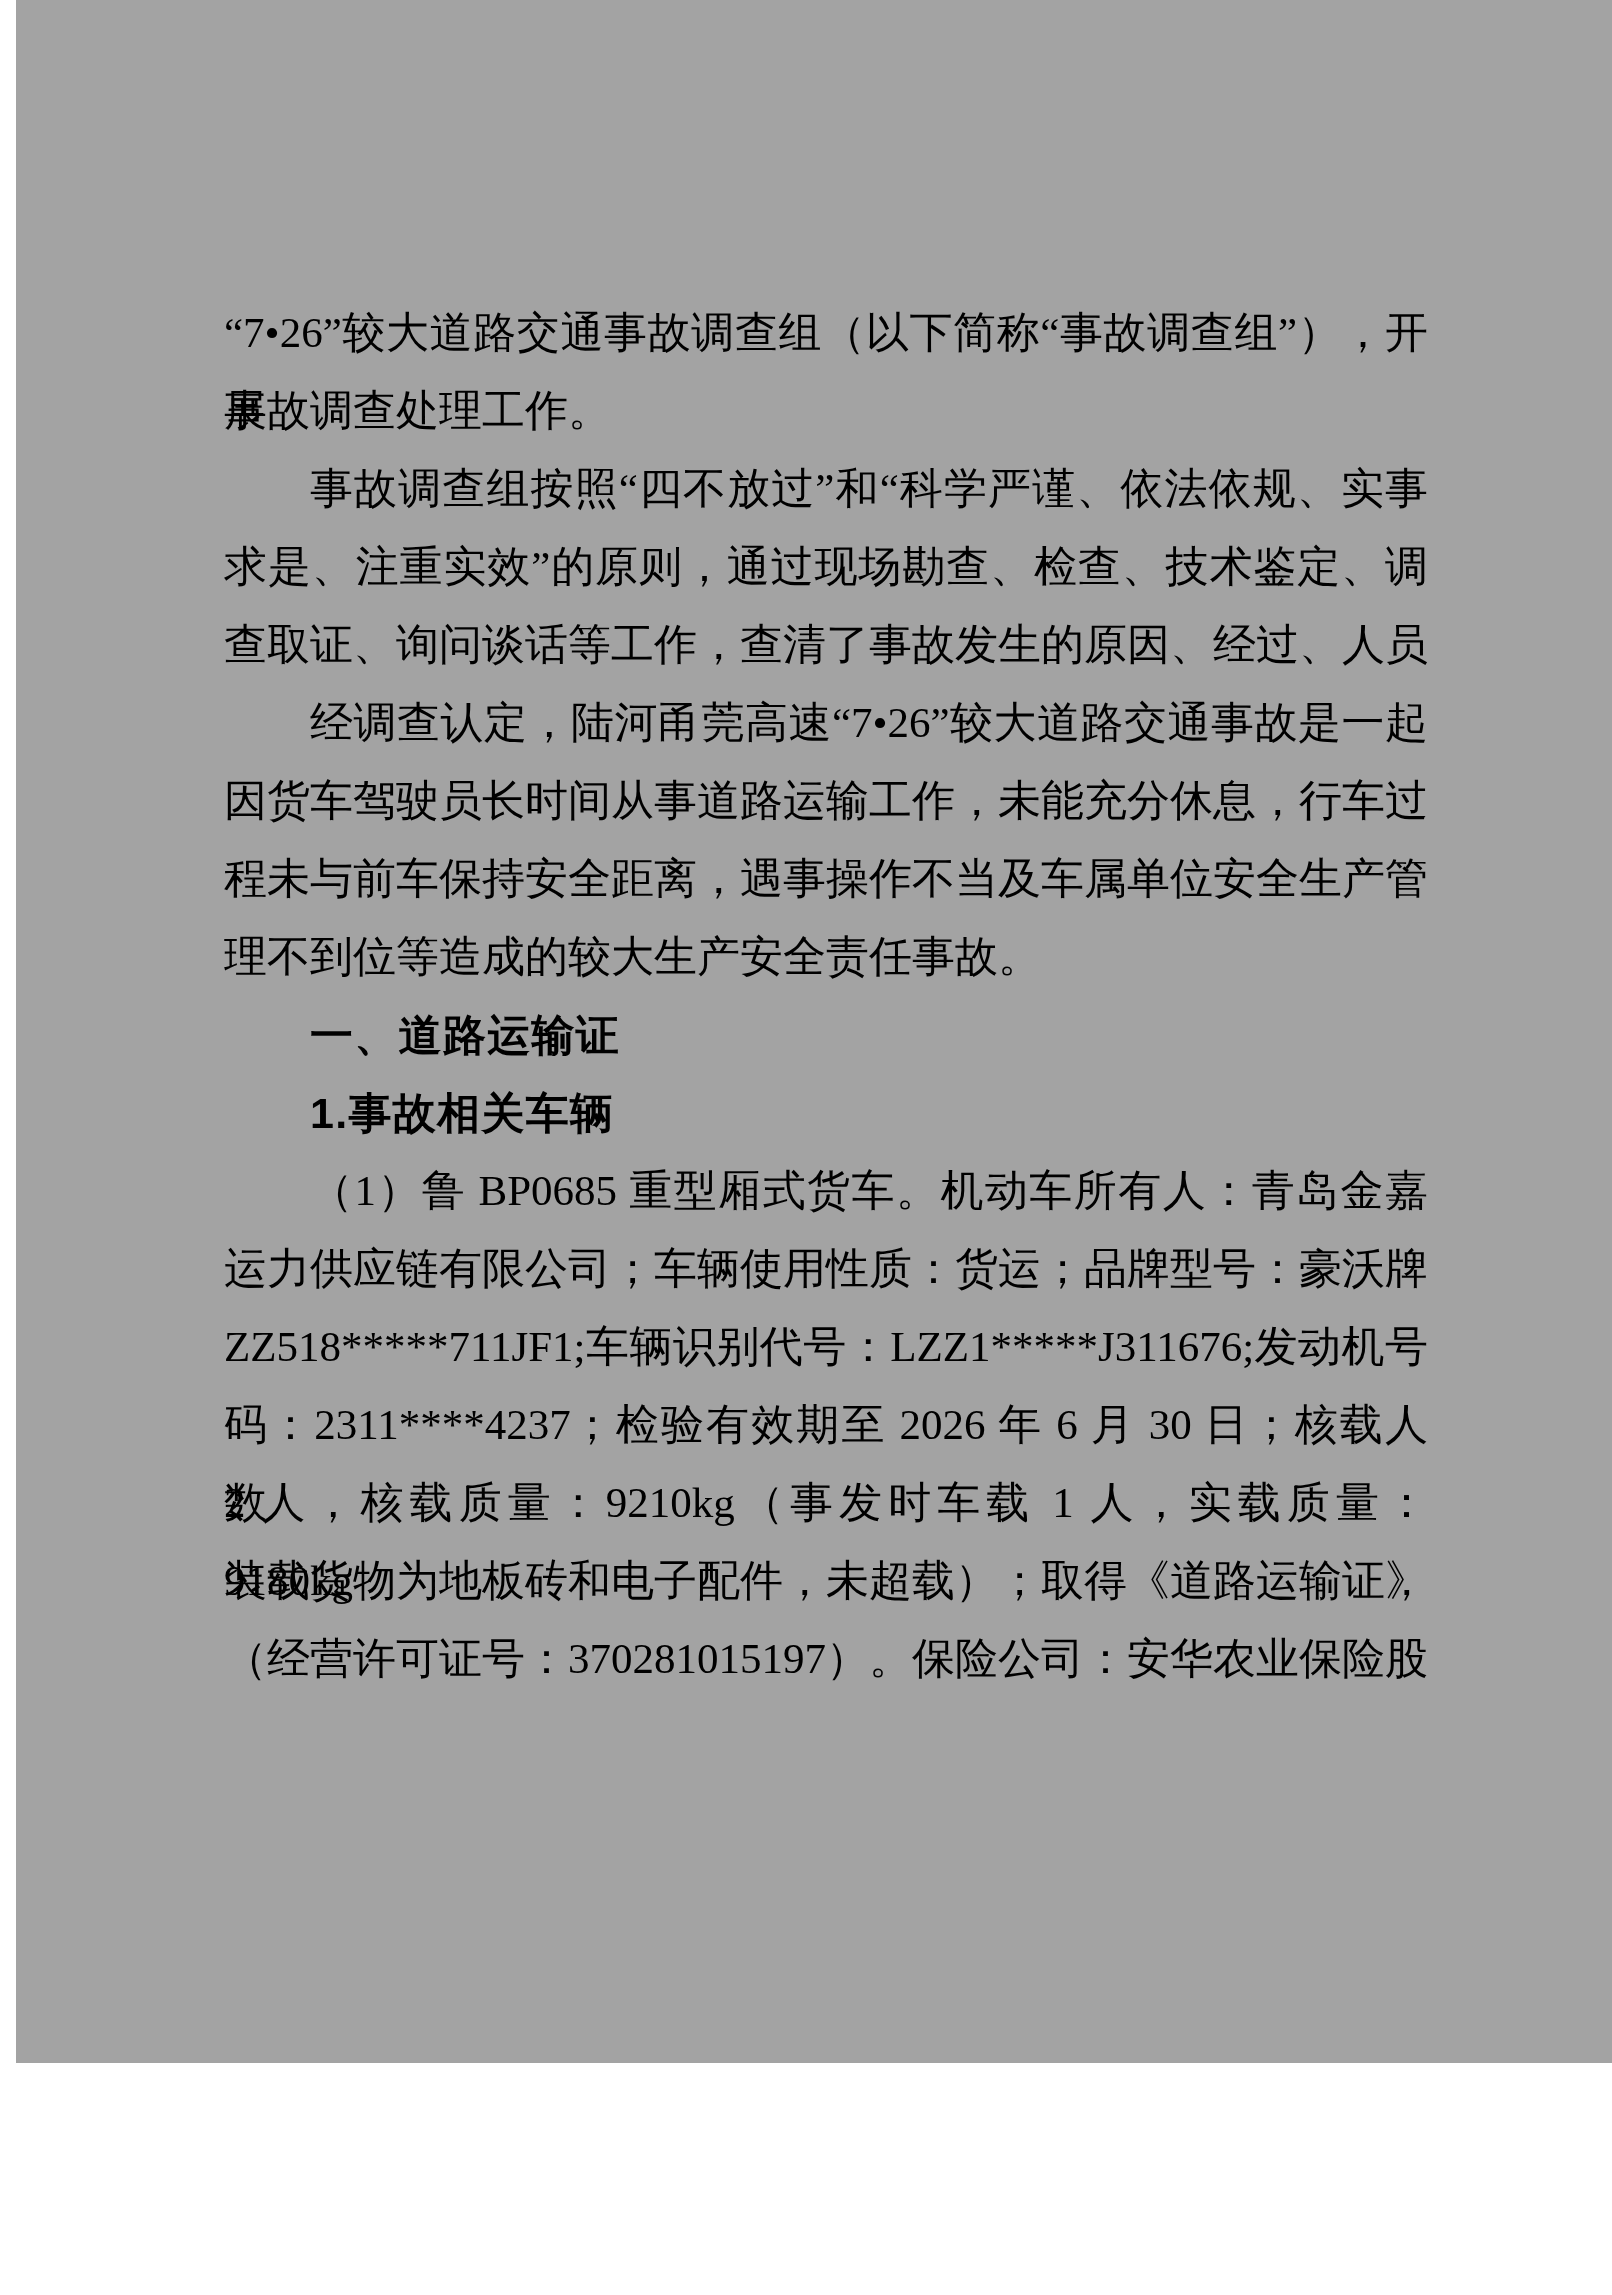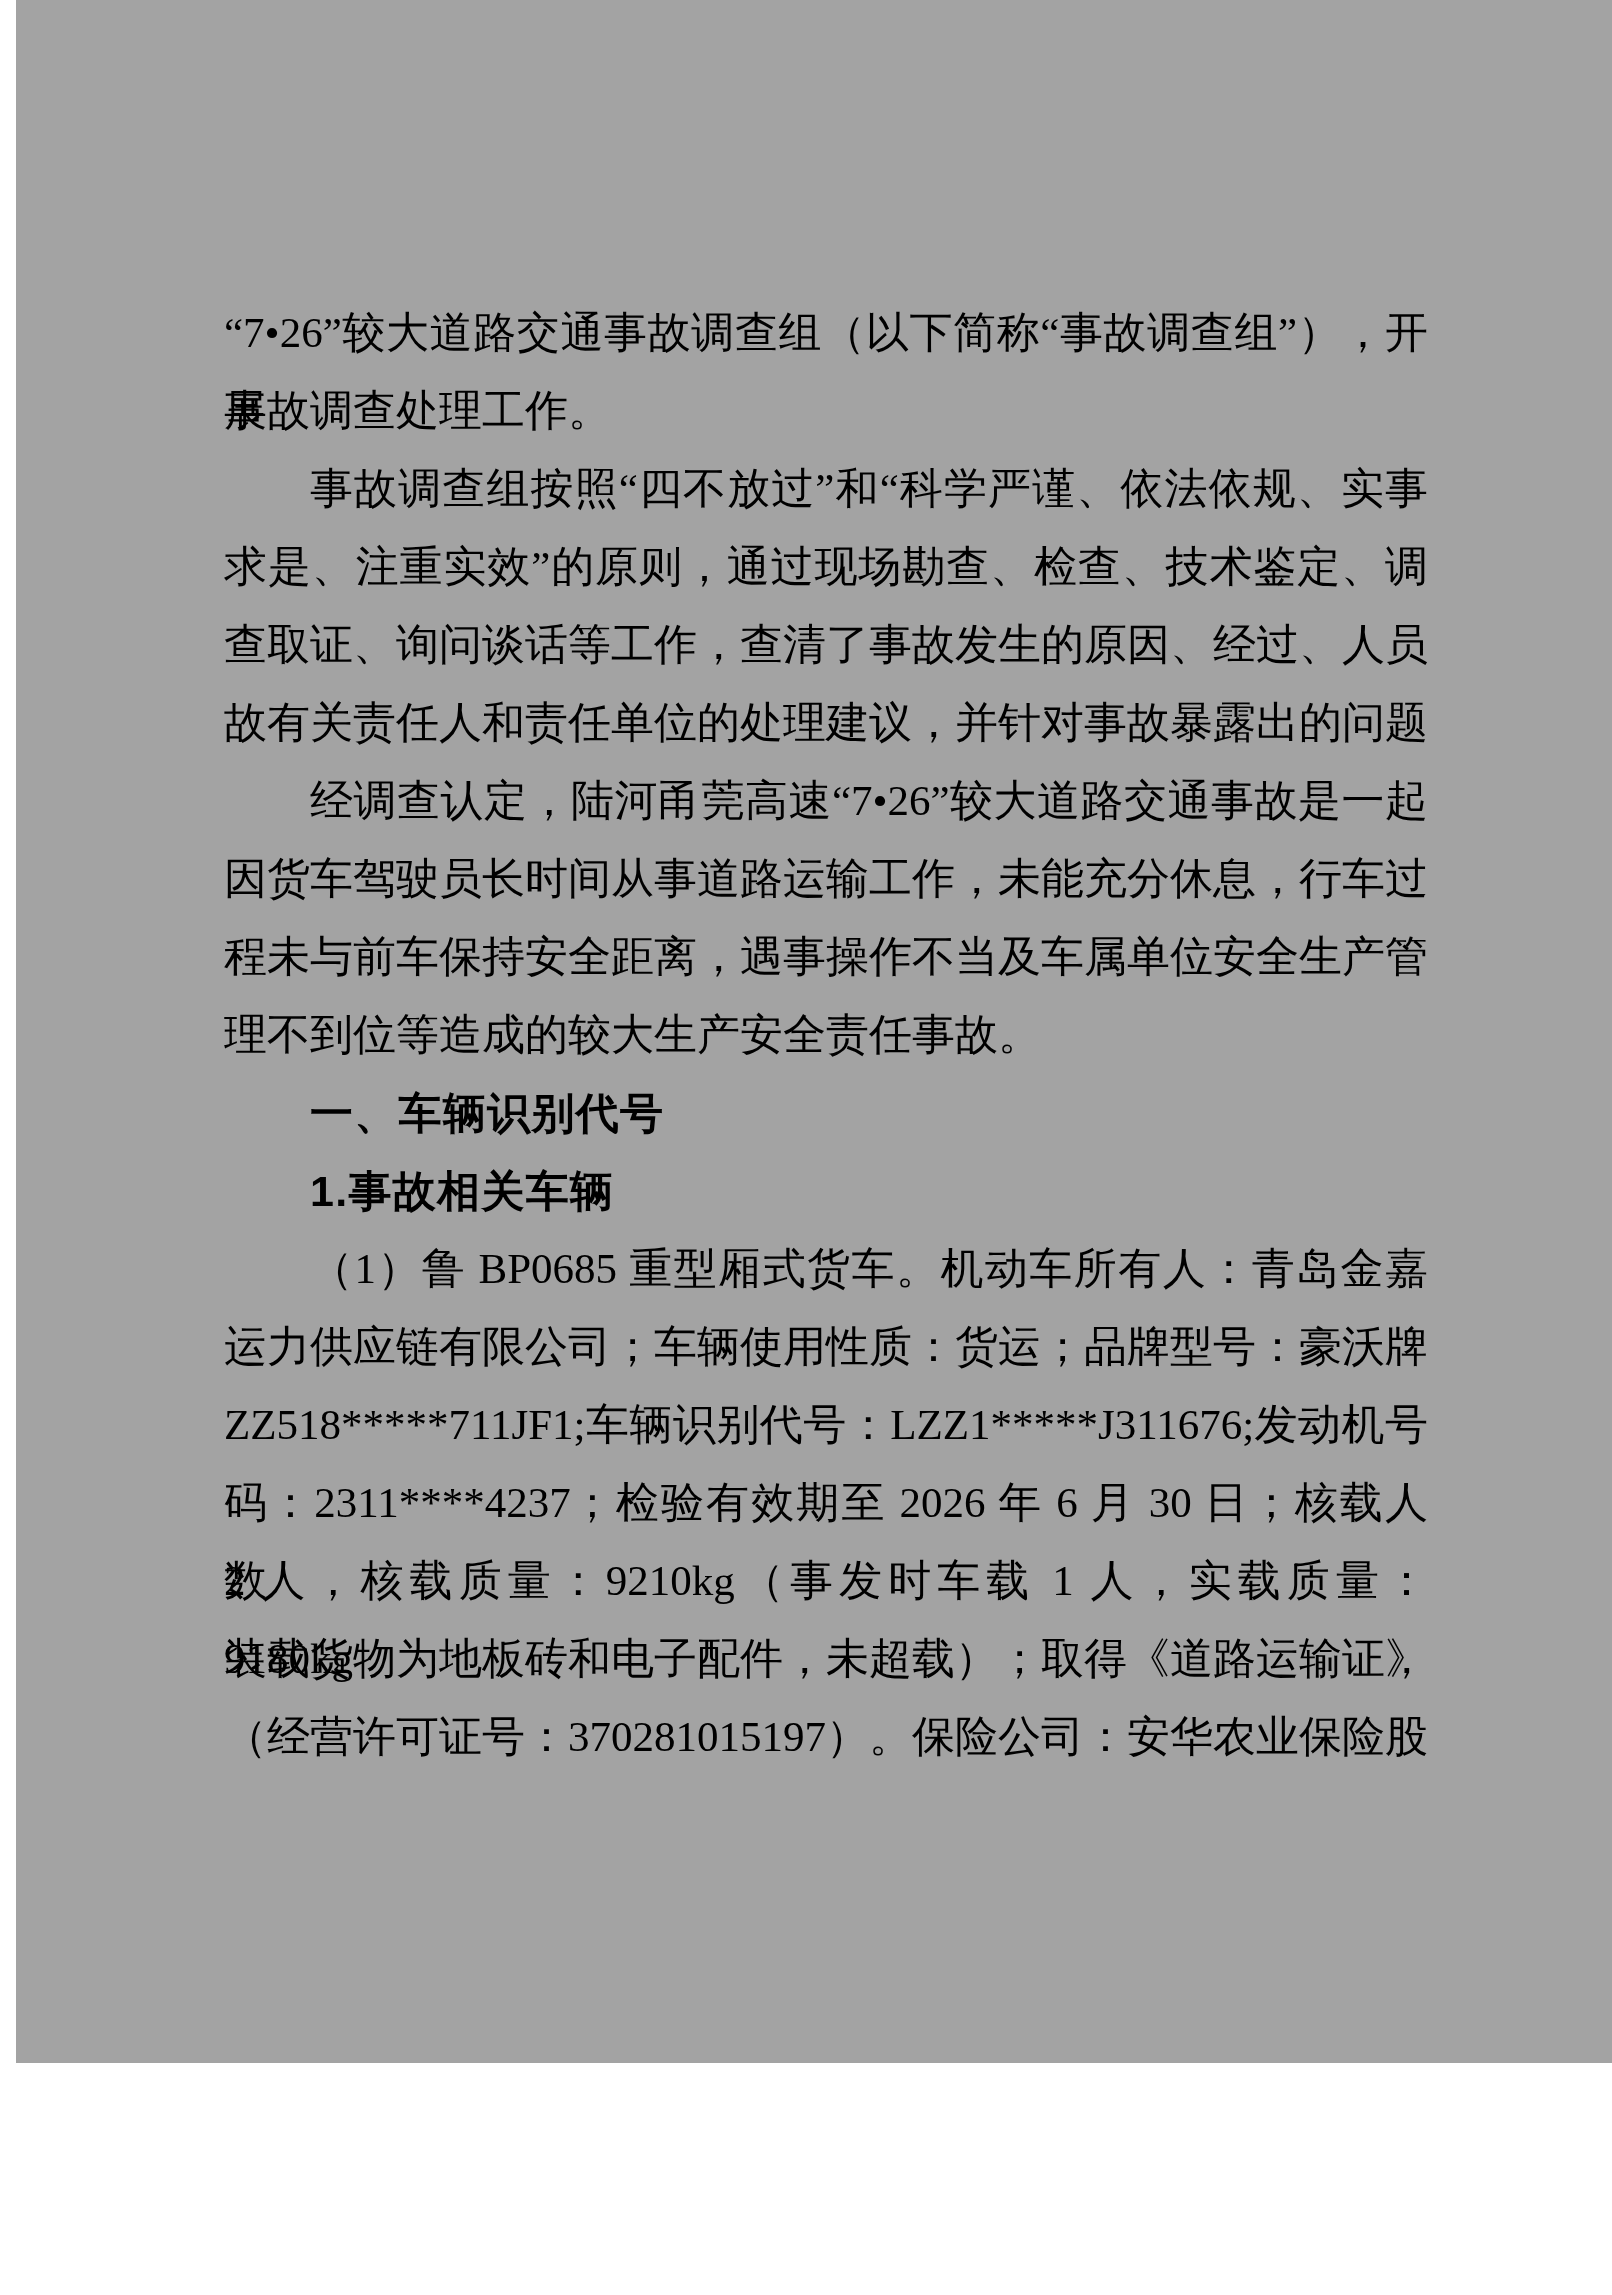--- a/index.html
+++ b/index.html
@@ -69,26 +69,25 @@
 <body>
 
 <div class="page">
 
   <main class="doc-body">
     <div class="line jf">“7•26”较大道路交通事故调查组（以下简称“事故调查组”），开展</div>
     <div class="line">事故调查处理工作。</div>
     <div class="line jf ind">事故调查组按照“四不放过”和“科学严谨、依法依规、实事</div>
     <div class="line jf">求是、注重实效”的原则，通过现场勘查、检查、技术鉴定、调</div>
     <div class="line jf">查取证、询问谈话等工作，查清了事故发生的原因、经过、人员</div>
-    <div class="line jf">故有关责任人和责任单位的处理建议，并针对事故暴露出的问题</div>
     <div class="line jf ind">经调查认定，陆河甬莞高速“7•26”较大道路交通事故是一起</div>
     <div class="line jf">因货车驾驶员长时间从事道路运输工作，未能充分休息，行车过</div>
     <div class="line jf">程未与前车保持安全距离，遇事操作不当及车属单位安全生产管</div>
     <div class="line">理不到位等造成的较大生产安全责任事故。</div>
-    <div class="line h-hei ind">一、车辆识别代号</div>
+    <div class="line h-hei ind">一、道路运输证</div>
     <div class="line h-hei ind">1.事故相关车辆</div>
     <div class="line jf ind">（1）鲁 BP0685 重型厢式货车。机动车所有人：青岛金嘉</div>
     <div class="line jf">运力供应链有限公司；车辆使用性质：货运；品牌型号：豪沃牌</div>
     <div class="line jf">ZZ518*****711JF1;车辆识别代号：LZZ1*****J311676;发动机号</div>
     <div class="line jf">码：2311****4237；检验有效期至 2026 年 6 月 30 日；核载人数：</div>
     <div class="line jf">2 人，核载质量：9210kg（事发时车载 1 人，实载质量：9180kg，</div>
     <div class="line jf">装载货物为地板砖和电子配件，未超载）；取得《道路运输证》</div>
     <div class="line jf">（经营许可证号：370281015197）。保险公司：安华农业保险股</div>
   </main>
 

